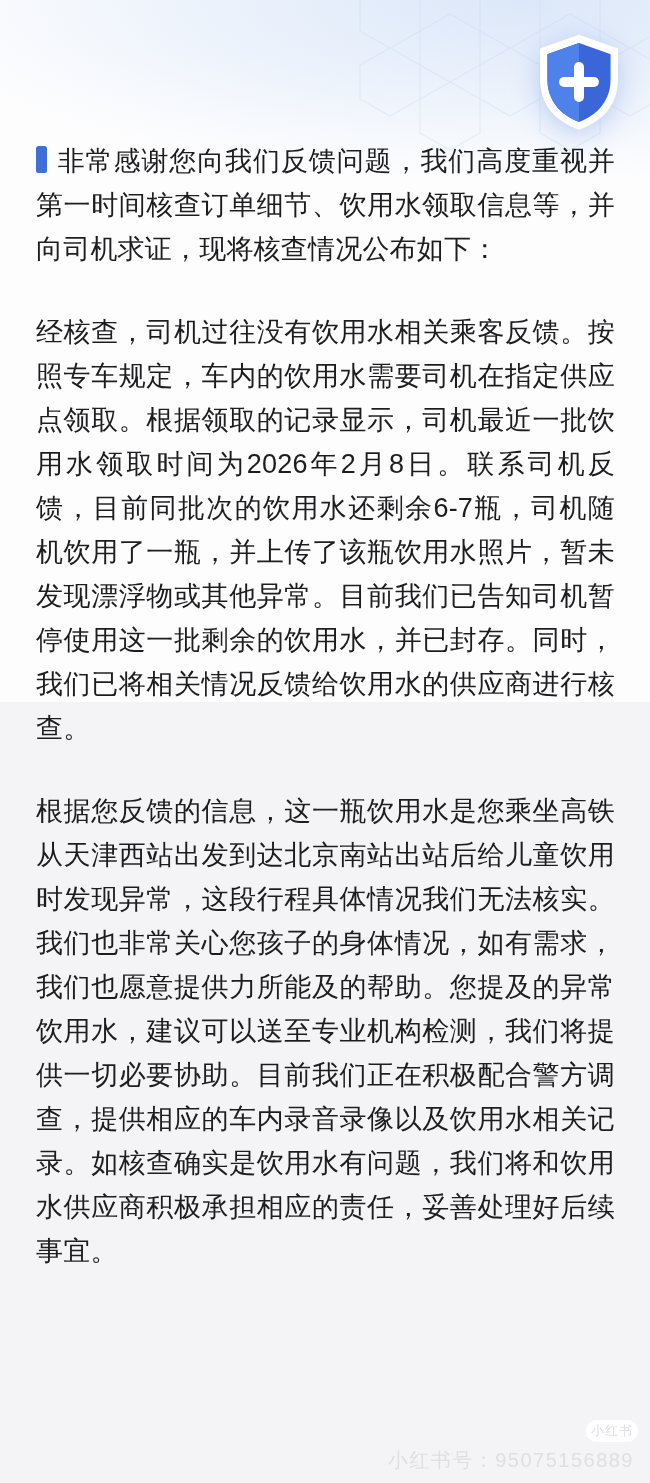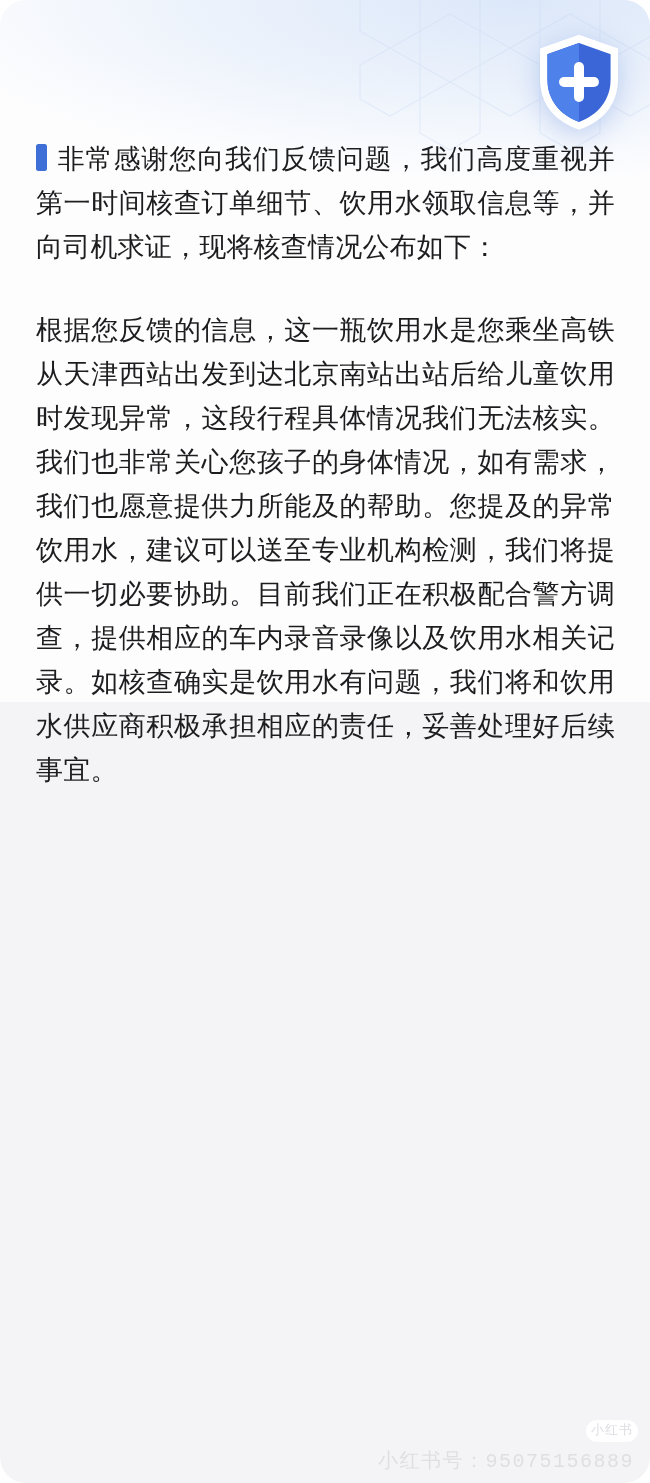--- a/index.html
+++ b/index.html
@@ -2,22 +2,21 @@
 <html><head>
 <meta charset="utf-8">
 <style>
   html, body { margin: 0; padding: 0; }
   .page {
     position: relative;
     width: 650px;
     height: 1483px;
     overflow: hidden;
     background: #fdfdfe;
-    font-family: Liberation Mono, monospace;
-    border-radius: 26px;
+    font-family: Liberation Sans, sans-serif;
   }
   
   .bg-lower {
     position: absolute;
     left: 0; right: 0;
     top: 702px; bottom: 0;
     background: #f4f4f6;
   }
   
   .bg-tint {
@@ -112,20 +111,21 @@
       </g>
       <rect x="28" y="48.5" width="44" height="11" rx="5.5" fill="#ffffff"></rect>
       <rect x="44.5" y="32" width="11" height="44" rx="5.5" fill="#ffffff"></rect>
     </svg>
   </div>
 
   <div class="content">
     <p><span class="qbar" style="background:#3E6FD6;"></span><span>非常感谢您向我们反馈问题，我们高度重视并第一时间核查订单细节、饮用水领取信息等，并向司机求证，现将核查情况公布如下：</span></p>
 
 
+    <p>经核查，司机过往没有饮用水相关乘客反馈。按照专车规定，车内的饮用水需要司机在指定供应点领取。根据领取的记录显示，司机最近一批饮用水领取时间为2026年2月8日。联系司机反馈，目前同批次的饮用水还剩余6-7瓶，司机随机饮用了一瓶，并上传了该瓶饮用水照片，暂未发现漂浮物或其他异常。目前我们已告知司机暂停使用这一批剩余的饮用水，并已封存。同时，我们已将相关情况反馈给饮用水的供应商进行核查。</p>
 
     <p>根据您反馈的信息，这一瓶饮用水是您乘坐高铁从天津西站出发到达北京南站出站后给儿童饮用时发现异常，这段行程具体情况我们无法核实。我们也非常关心您孩子的身体情况，如有需求，我们也愿意提供力所能及的帮助。您提及的异常饮用水，建议可以送至专业机构检测，我们将提供一切必要协助。目前我们正在积极配合警方调查，提供相应的车内录音录像以及饮用水相关记录。如核查确实是饮用水有问题，我们将和饮用水供应商积极承担相应的责任，妥善处理好后续事宜。</p>
 
   </div>
 
   <div class="wm-badge">小红书</div>
 
   <div class="wm-text">小红书号：95075156889</div>
 
 </div>

